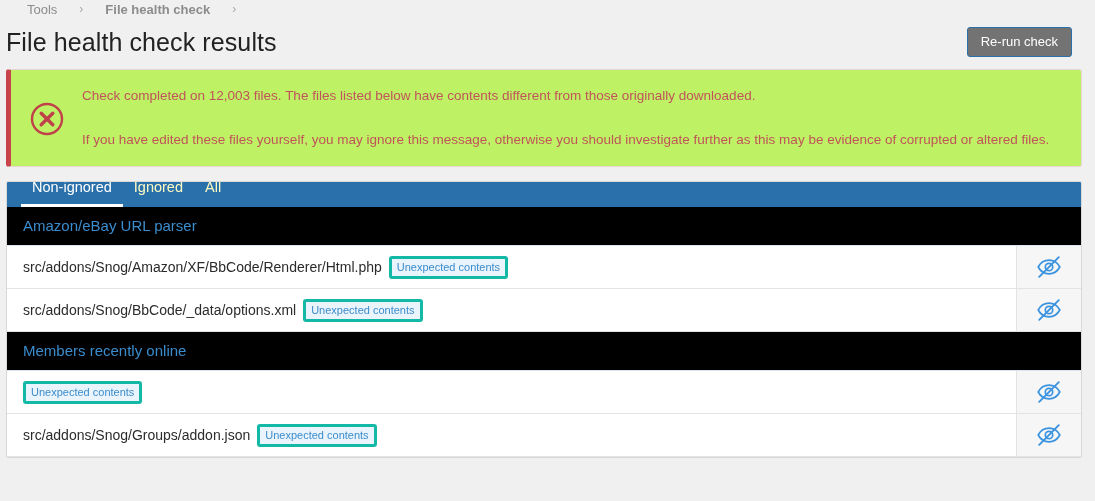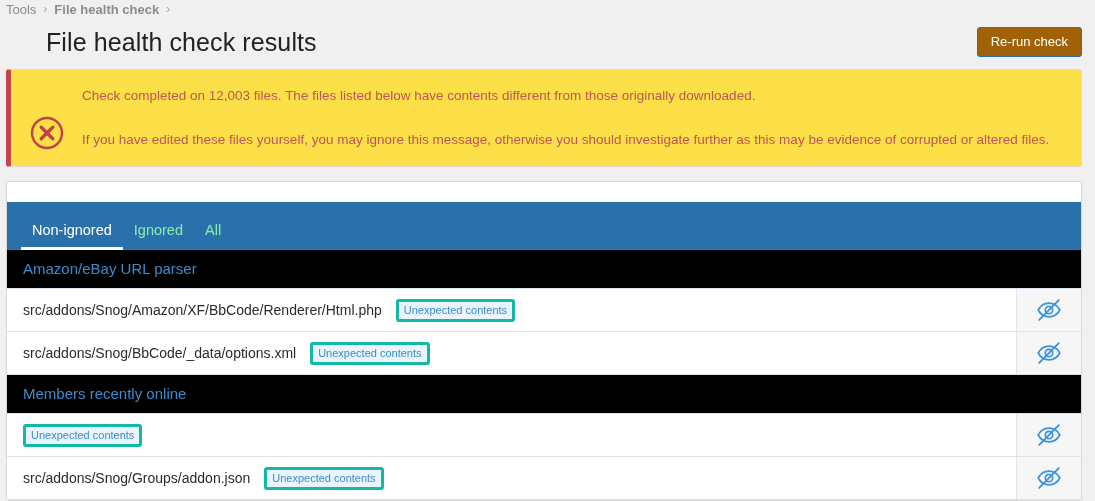--- a/index.html
+++ b/index.html
@@ -17,75 +17,75 @@
   }
 
   
   .breadcrumb {
     display: flex;
     align-items: center;
     height: 18px;
     padding: 0 0 0 6px;
     font-size: 13px;
     color: #8c8c8c;
-    gap: 7px;
+    gap: 22px;
+    margin-left: 21px;
   }
   .breadcrumb a {
     color: #8c8c8c;
     text-decoration: none;
   }
   .breadcrumb .crumb-strong {
     font-weight: bold;
     color: #8c8c8c;
   }
   .breadcrumb .sep {
     color: #a8a8a8;
     font-size: 12px;
   }
 
   
   .title-row {
     display: flex;
     align-items: center;
     justify-content: space-between;
-    padding: 4px 13px 0 6px;
+    padding: 4px 23px 0 6px;
     height: 44px;
     box-sizing: border-box;
-    margin-left: 40px;
   }
   .page-title {
     font-size: 25px;
     font-weight: normal;
     color: #222222;
     letter-spacing: 0.1px;
     line-height: 32px;
   }
   .btn-primary {
-    background: #a16207;
+    background: #737373;
     color: #ffffff;
     border: 1px solid #2a71ab;
     border-radius: 3px;
     font-size: 13px;
     font-family: "Liberation Sans", sans-serif;
     padding: 7px 13px 8px 13px;
     cursor: pointer;
     line-height: 1;
     white-space: nowrap;
     text-align: right;
   }
 
   
   .alert {
     margin: 7px 13px 0 6px;
-    background: #fde047;
+    background: #bef264;
     border: 1px solid #e8d4d4;
     border-left: 5px solid #c9444a;
     border-radius: 3px;
     display: flex;
-    align-items: flex-end;
+    align-items: center;
     padding: 14px 16px 16px 14px;
     box-sizing: border-box;
     min-height: 94px;
   }
   .alert-icon {
     flex: 0 0 auto;
     width: 34px;
     height: 34px;
     margin: 3px 18px 0 5px;
   }
@@ -108,27 +108,26 @@
     margin: 14px 13px 0 6px;
     background: #ffffff;
     border: 1px solid #d8d8d8;
     border-radius: 2px;
     overflow: hidden;
   }
   .tabs {
     background: #2a71ab;
     display: flex;
     align-items: flex-end;
-    height: 48px;
+    height: 25px;
     padding: 0 0 0 14px;
     box-sizing: border-box;
-    margin-top: 20px;
   }
   .tab {
-    color: #86efac;
+    color: #fef9c3;
     font-size: 14.5px;
     padding: 0 11px 8px 11px;
     line-height: 18px;
     cursor: pointer;
     border-bottom: 3px solid transparent;
     box-sizing: border-box;
   }
   .tab.active {
     color: #ffffff;
     border-bottom: 3px solid #ffffff;
@@ -148,21 +147,21 @@
     align-items: stretch;
     border-bottom: 1px solid #e3e3e3;
     background: #ffffff;
     min-height: 42px;
   }
   .row-main {
     flex: 1 1 auto;
     display: flex;
     align-items: center;
     padding: 0 10px 0 16px;
-    gap: 14px;
+    gap: 7px;
     min-height: 42px;
   }
   .row-path {
     font-size: 14px;
     color: #2b2b2b;
     line-height: 18px;
   }
   .badge {
     display: inline-block;
     font-size: 11px;

